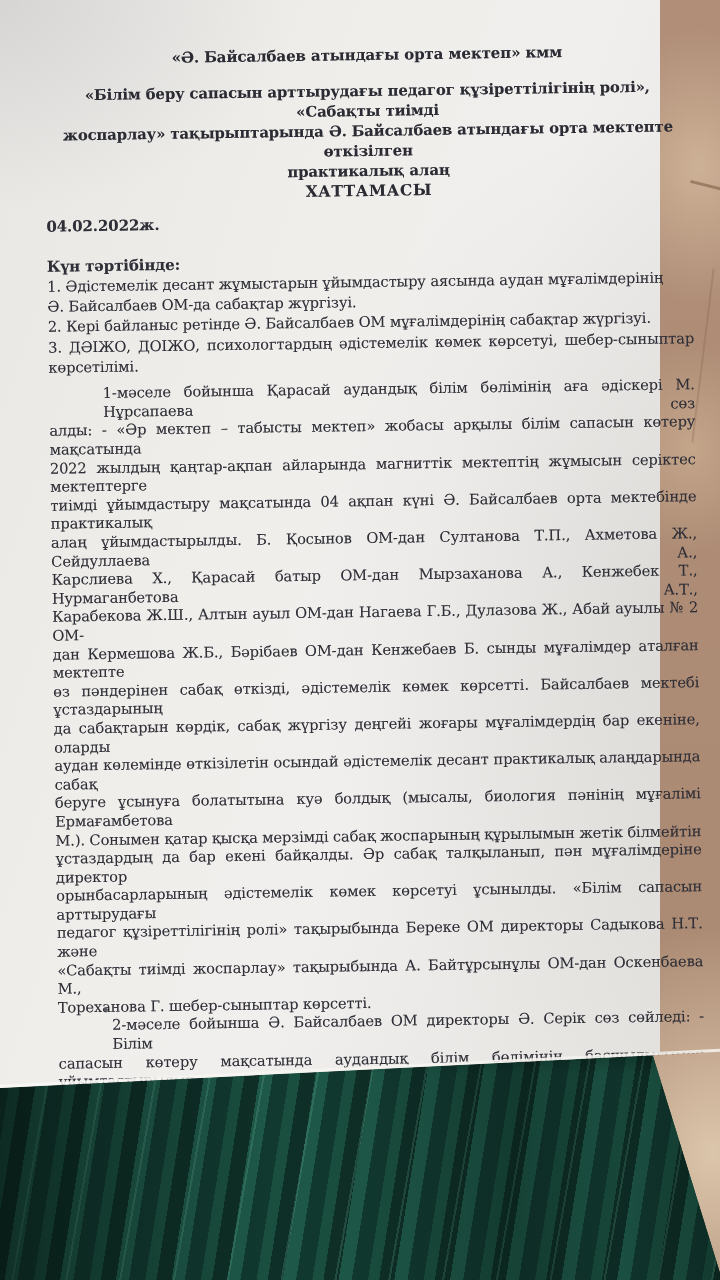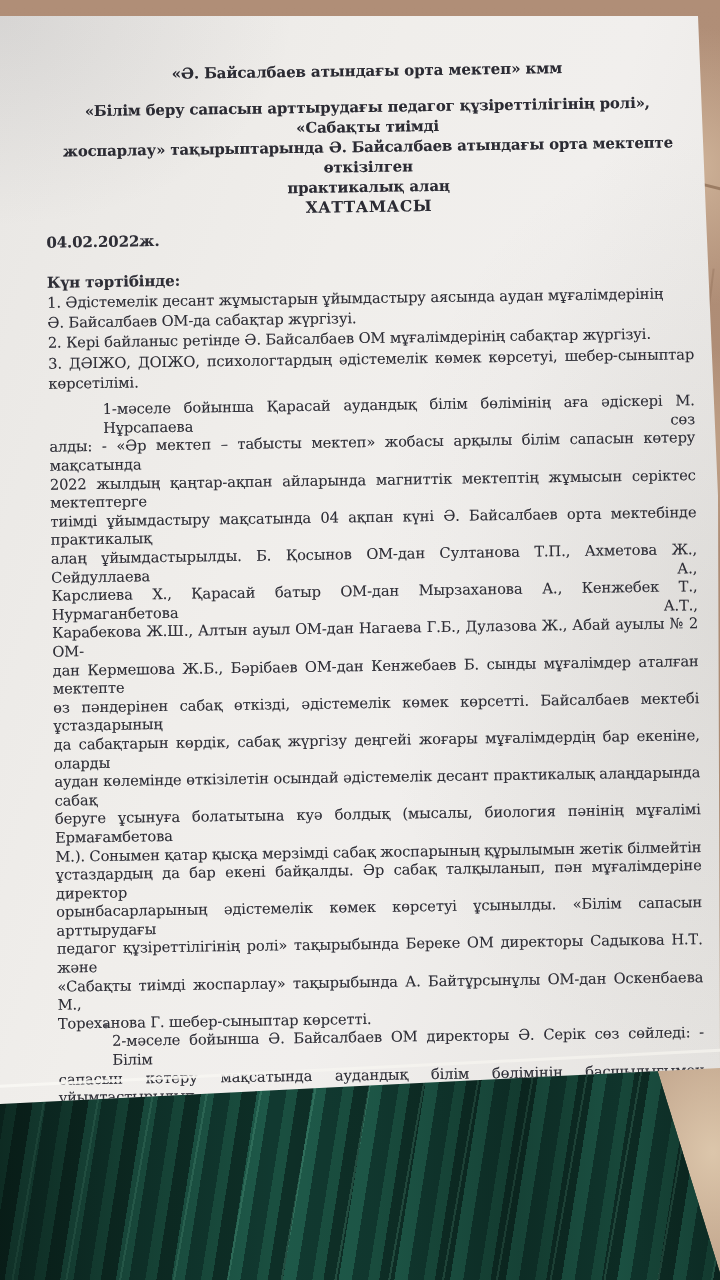--- a/index.html
+++ b/index.html
@@ -27,21 +27,21 @@
     background:
       linear-gradient(to right, rgba(4,14,11,.55) 0%, rgba(4,14,11,.25) 18%, rgba(4,14,11,0) 38%,
                       rgba(4,14,11,.05) 52%, rgba(4,14,11,.3) 72%, rgba(4,14,11,.12) 86%, rgba(4,14,11,.32) 100%),
       linear-gradient(to bottom, rgba(0,0,0,.38), rgba(0,0,0,0) 34px),
       repeating-linear-gradient(100deg, rgba(120,200,168,.2) 0 2px, rgba(120,200,168,0) 2px 53px),
       repeating-linear-gradient(99deg, #113930 0 16px, #1a4f40 16px 27px, #0e2f27 27px 42px, #1e5949 42px 55px);
     background-color:#143c31;
   }
 
   
-  .paper { position:absolute; left:0; top:16px; width:720px; height:1092px;
+  .paper { position:absolute; left:0; top:0; width:660px; height:1092px;
     clip-path:polygon(0 0, 698px 0, 706px 200px, 718px 480px, 720px 1052px, 0 1088px);
     background:
       radial-gradient(420px 300px at 0% 0%, rgba(105,105,112,.14), rgba(105,105,112,0) 70%),
       radial-gradient(500px 700px at 100% 55%, rgba(120,118,112,.10), rgba(120,118,112,0) 70%),
       linear-gradient(108deg, #e9e7e4 0%, #f0eeeb 38%, #f1efed 60%, #e4e2df 100%);
   }
   .paper-edge { position:absolute; left:-4px; top:1085px; width:738px; height:3px;
     background:linear-gradient(to right,#f9f8f4,#f2f0eb);
     transform:rotate(-2.86deg); transform-origin:left center; opacity:.9; }
 

